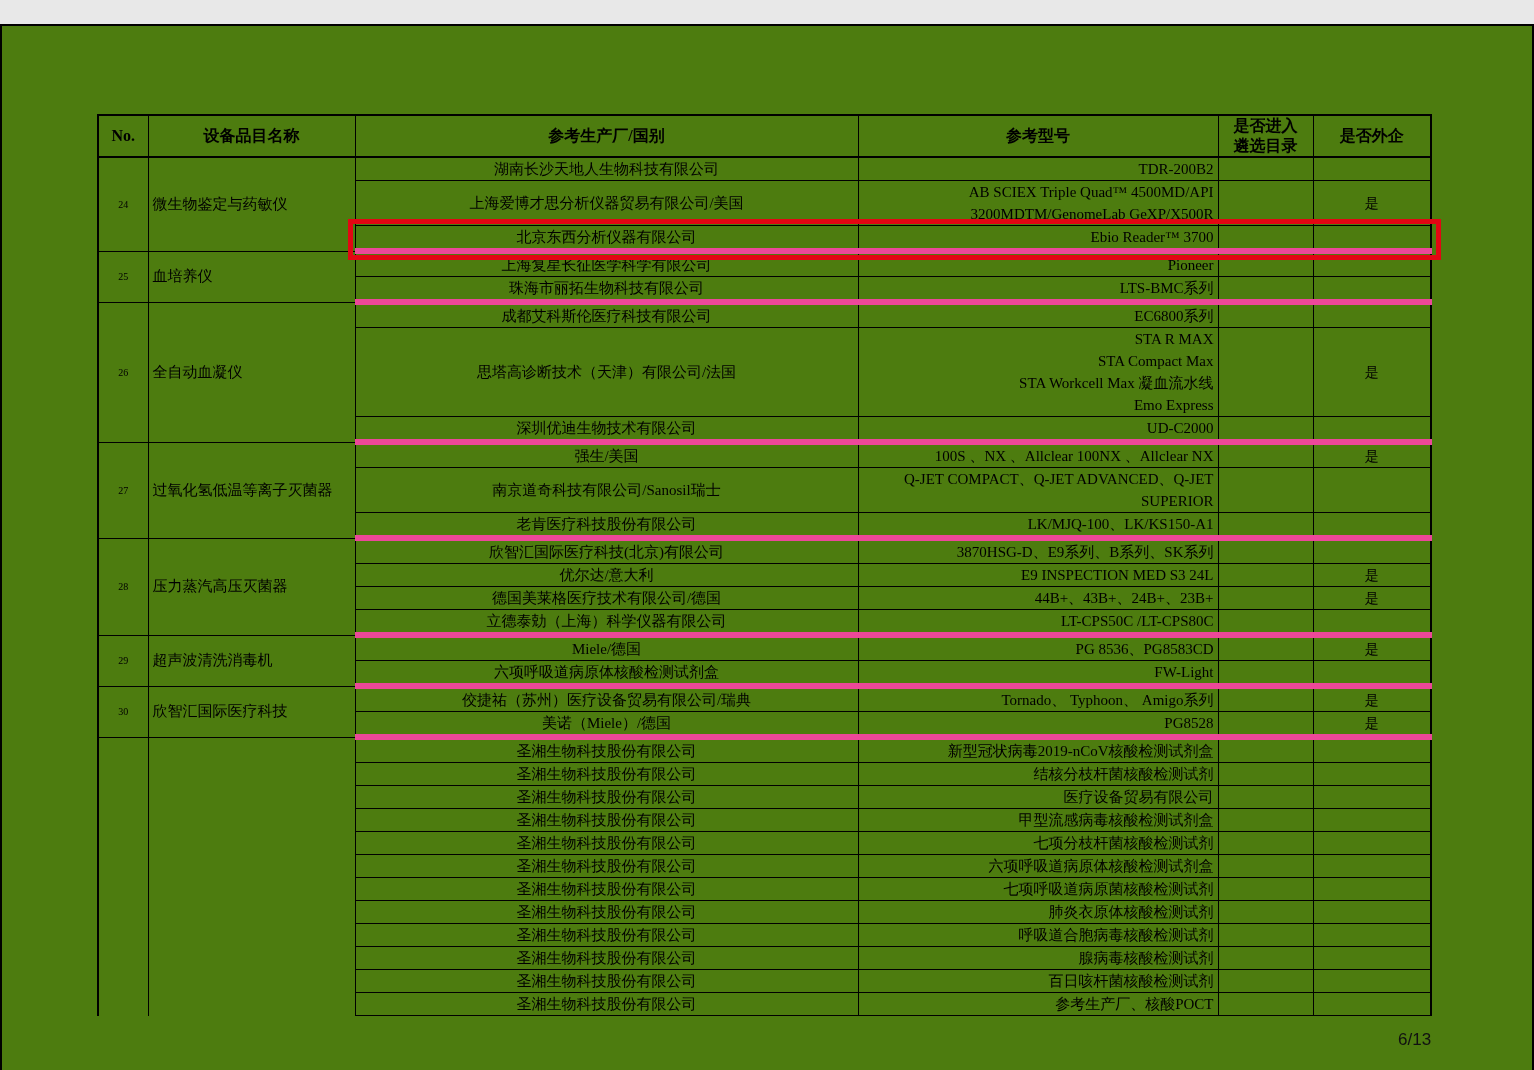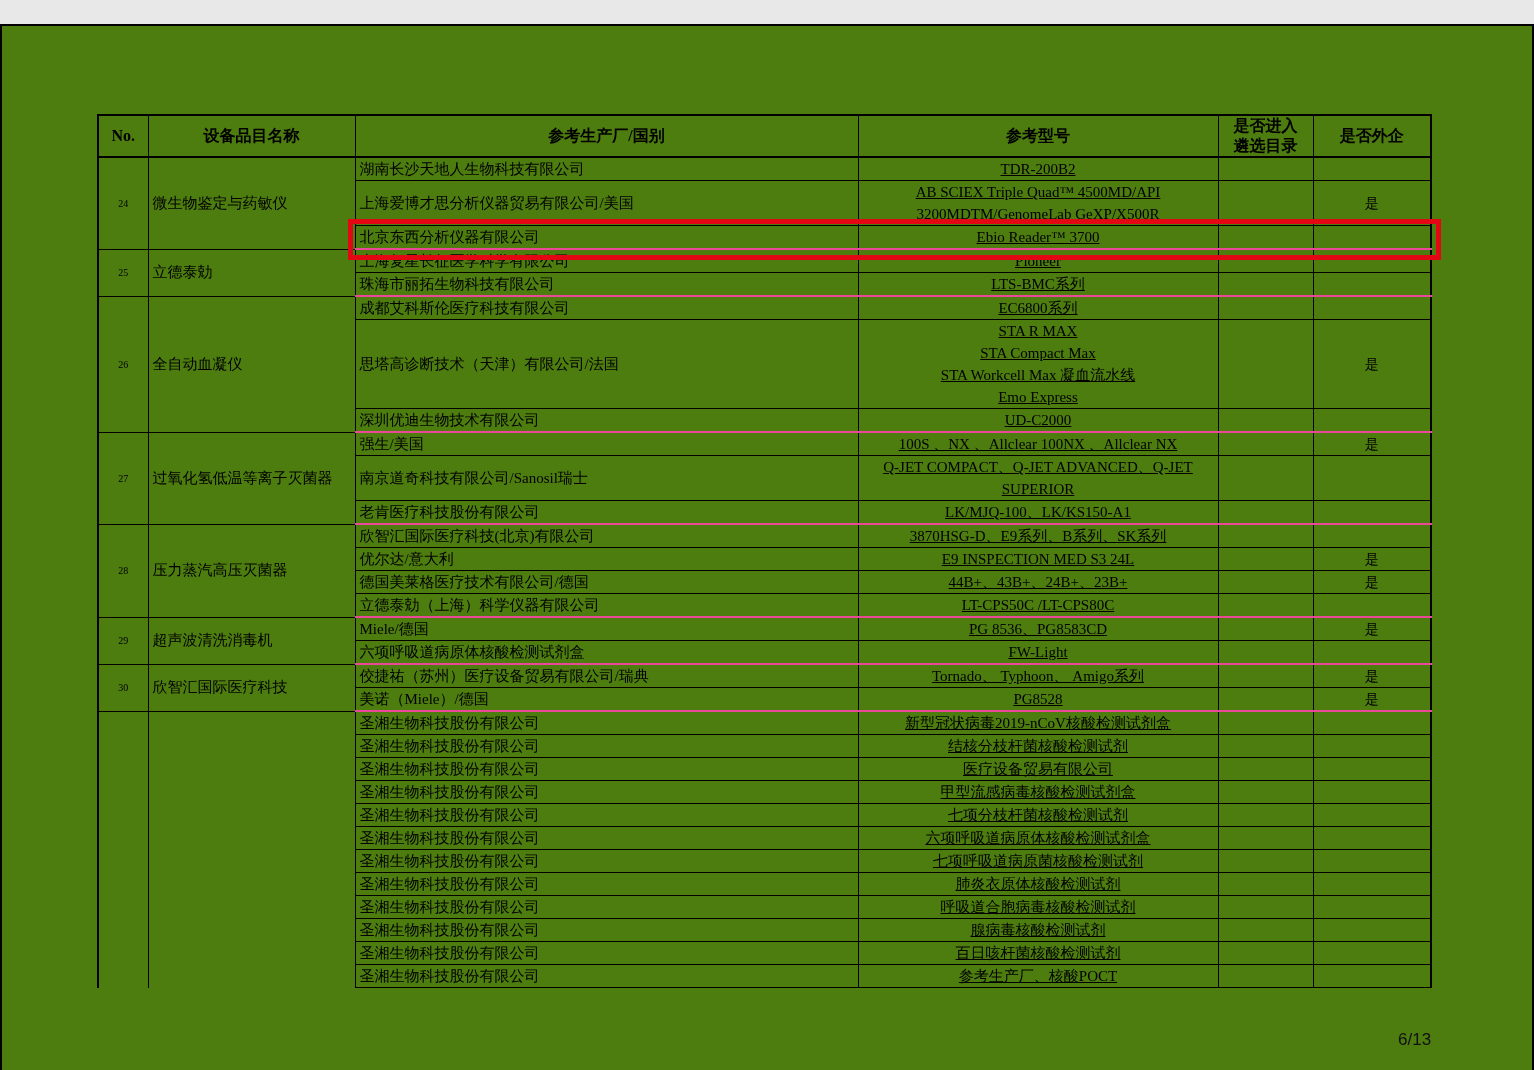--- a/index.html
+++ b/index.html
@@ -31,24 +31,24 @@
   }
   th {
     font-size:16px; font-weight:bold; text-align:center;
     height:40px; line-height:1.25;
     white-space:pre-line;
     border-bottom:2px solid #000;
   }
   td { font-size:15px; line-height:21px; }
   td.col-no   { text-align:center; font-size:10px; }
   td.col-cat  { }
-  td.col-mfr  { text-align:left; }
-  td.col-model{ text-align:center; white-space:pre-line; line-height:22px;text-decoration:underline; }
+  td.col-mfr  { text-align:center; }
+  td.col-model{ text-align:right; white-space:pre-line; line-height:22px; }
   td.col-sel, td.col-for { text-align:center; font-size:14px; }
-  tr.group-end td { border-bottom:2px solid #ec4899; }
+  tr.group-end td { border-bottom:6px solid #ec4899; }
   td.open-bottom { border-bottom:none; }
   #highlight-box {
     position:absolute;
     border:5px solid #e30613;
     pointer-events:none;
     background:transparent;
   }
   #page-num {
     position:absolute;
     left:1396px; top:1004px;
@@ -99,21 +99,21 @@
           <td class="col-for">是</td>
         </tr>
         <tr class="group-end hl">
           <td class="col-mfr">北京东西分析仪器有限公司</td>
           <td class="col-model">Ebio Reader™ 3700</td>
           <td class="col-sel"></td>
           <td class="col-for"></td>
         </tr>
         <tr>
           <td class="col-no" rowspan="2">25</td>
-          <td class="col-cat" rowspan="2">立德泰勀</td>
+          <td class="col-cat" rowspan="2">血培养仪</td>
           <td class="col-mfr">上海复星长征医学科学有限公司</td>
           <td class="col-model">Pioneer</td>
           <td class="col-sel"></td>
           <td class="col-for"></td>
         </tr>
         <tr class="group-end">
           <td class="col-mfr">珠海市丽拓生物科技有限公司</td>
           <td class="col-model">LTS-BMC系列</td>
           <td class="col-sel"></td>
           <td class="col-for"></td>

